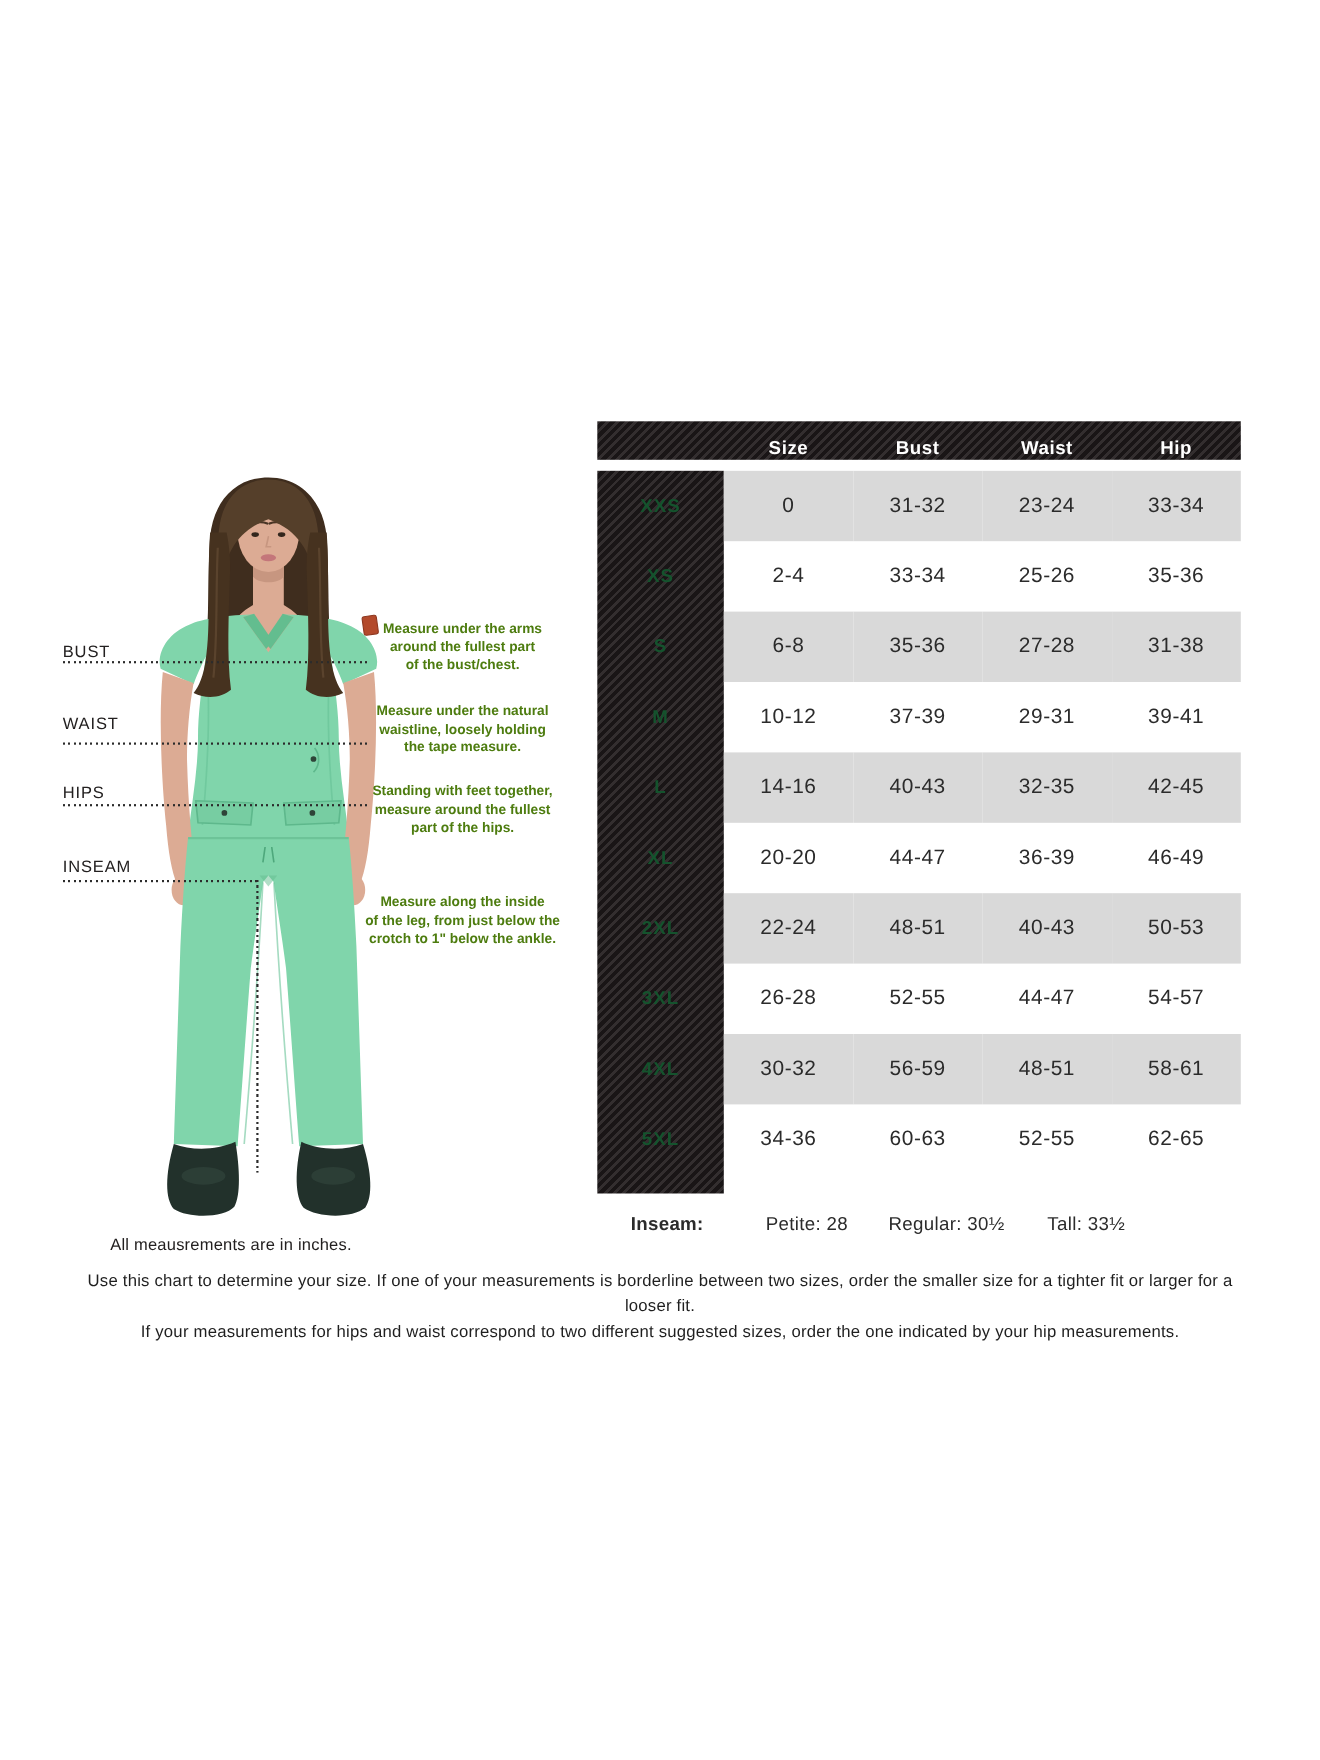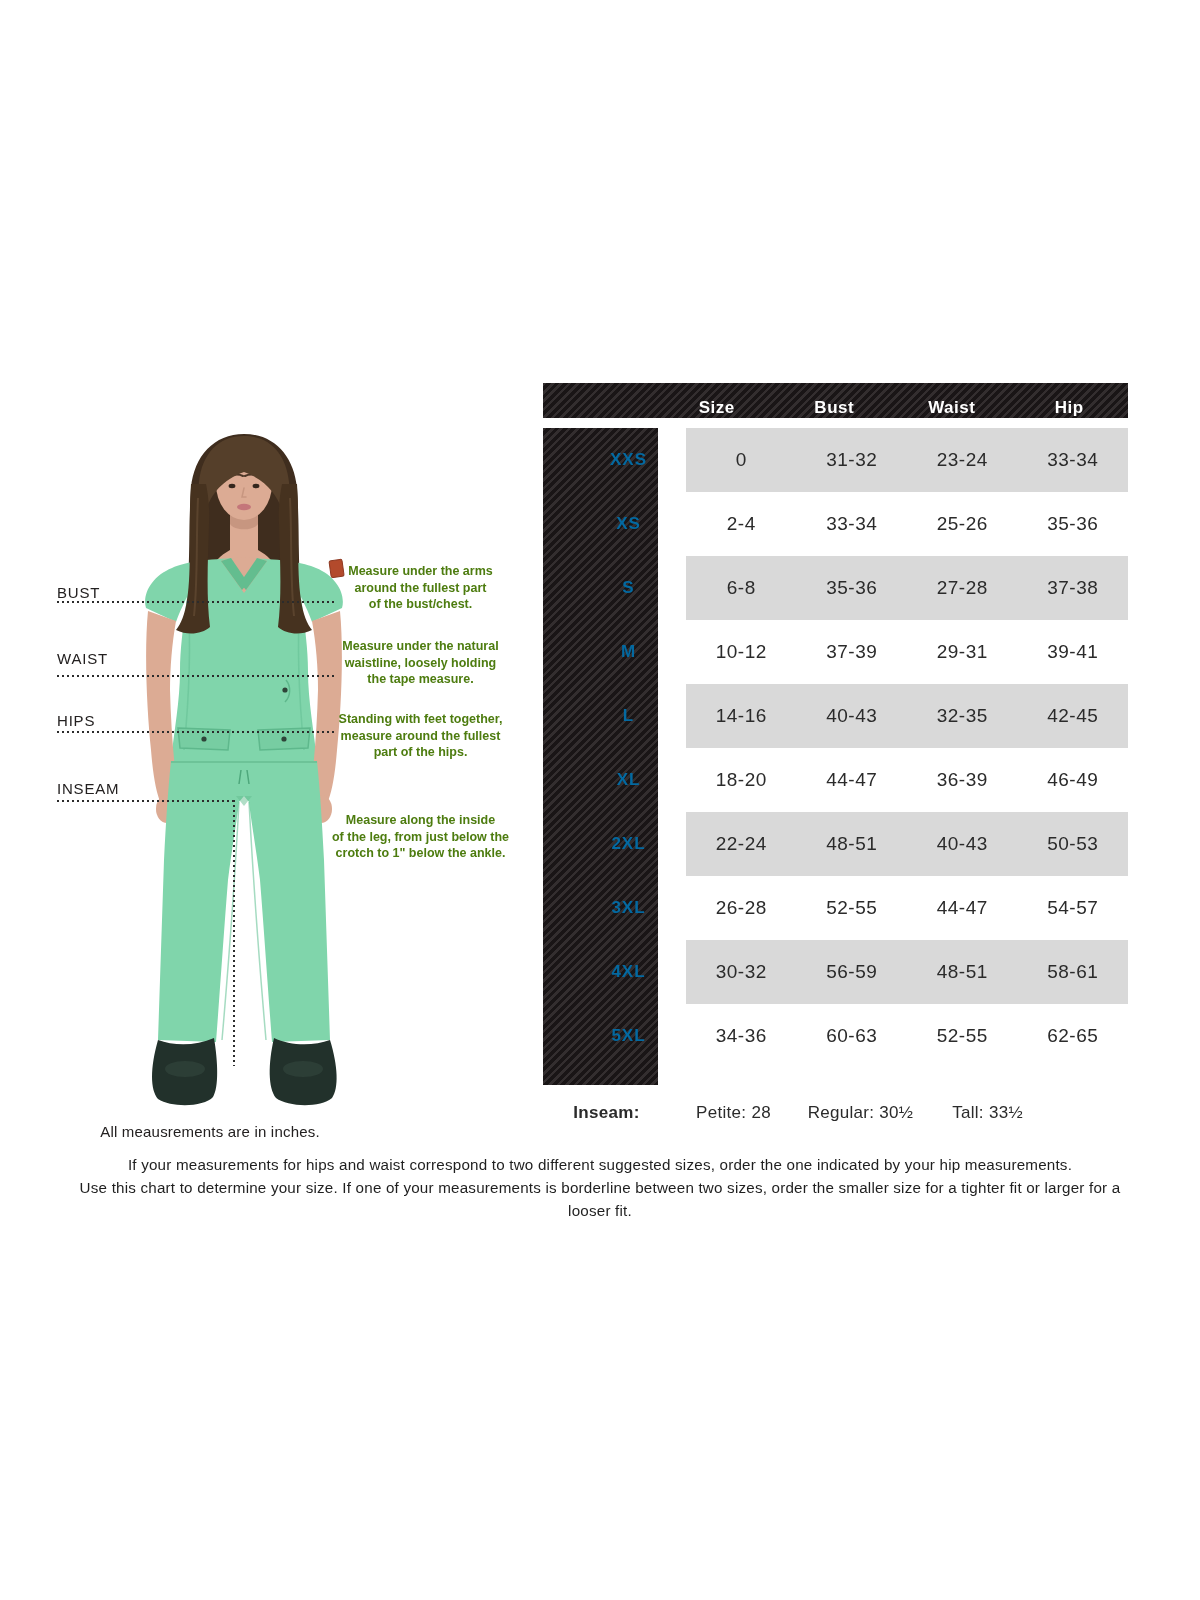--- a/index.html
+++ b/index.html
@@ -14,21 +14,21 @@
   
   .size-table{position:absolute;left:543px;top:383px;width:585px;}
   .thead{height:35px;display:flex;align-items:flex-end;}
   .hcell{flex:1;text-align:center;color:#ffffff;font-weight:bold;font-size:17px;letter-spacing:.5px;}
   .hcell.spacer{flex:0 0 115px;}
   .tbody{position:relative;margin-top:10px;padding-bottom:17px;}
   .size-col-bg{position:absolute;left:0;top:0;bottom:0;width:115px;}
   .trow{display:flex;height:64px;position:relative;}
   .cell{flex:1;display:flex;align-items:center;justify-content:center;
         font-size:19px;color:#2b2b2b;letter-spacing:.5px;}
-  .cell.size-label{flex:0 0 115px;color:#0369a1;font-weight:bold;font-size:17px;letter-spacing:1px;padding-left:28px;}
+  .cell.size-label{flex:0 0 115px;color:#14532d;font-weight:bold;font-size:17px;letter-spacing:1px;}
   .trow.gray .cell:not(.size-label){background:#d9d9d9;}
   .inseam-row{display:flex;margin-top:18px;}
   .icell{flex:0 0 127px;text-align:center;font-size:17px;color:#2b2b2b;letter-spacing:.3px;}
   .icell.label{font-weight:bold;}
 
   
   .m-label{position:absolute;font-size:15px;letter-spacing:.8px;color:#232020;}
   .dotline{position:absolute;height:2px;
            background:repeating-linear-gradient(90deg,#2b2b2b 0 2px,transparent 2px 5px);}
   .dotline.v{width:2px;
@@ -188,42 +188,42 @@
       <div class="cell">33-34</div>
       <div class="cell">25-26</div>
       <div class="cell">35-36</div>
     </div>
 
     <div class="trow gray">
       <div class="cell size-label">S</div>
       <div class="cell">6-8</div>
       <div class="cell">35-36</div>
       <div class="cell">27-28</div>
-      <div class="cell">37-38</div>
+      <div class="cell">31-38</div>
     </div>
 
     <div class="trow white">
       <div class="cell size-label">M</div>
       <div class="cell">10-12</div>
       <div class="cell">37-39</div>
       <div class="cell">29-31</div>
       <div class="cell">39-41</div>
     </div>
 
     <div class="trow gray">
       <div class="cell size-label">L</div>
       <div class="cell">14-16</div>
       <div class="cell">40-43</div>
       <div class="cell">32-35</div>
       <div class="cell">42-45</div>
     </div>
 
     <div class="trow white">
       <div class="cell size-label">XL</div>
-      <div class="cell">18-20</div>
+      <div class="cell">20-20</div>
       <div class="cell">44-47</div>
       <div class="cell">36-39</div>
       <div class="cell">46-49</div>
     </div>
 
     <div class="trow gray">
       <div class="cell size-label">2XL</div>
       <div class="cell">22-24</div>
       <div class="cell">48-51</div>
       <div class="cell">40-43</div>
@@ -257,17 +257,17 @@
     <div class="inseam-row">
       <div class="icell label">Inseam:</div>
       <div class="icell">Petite: 28</div>
       <div class="icell">Regular: 30½</div>
       <div class="icell">Tall: 33½</div>
     </div>
   </div>
 
   <div class="units-note">All meausrements are in inches.</div>
   <div class="footer">
+    <div>Use this chart to determine your size. If one of your measurements is borderline between two sizes, order the smaller size for a tighter fit or larger for a looser fit.</div>
     <div>If your measurements for hips and waist correspond to two different suggested sizes, order the one indicated by your hip measurements.</div>
-    <div>Use this chart to determine your size. If one of your measurements is borderline between two sizes, order the smaller size for a tighter fit or larger for a looser fit.</div>
   </div>
 
 </div>
 
 </body></html>

